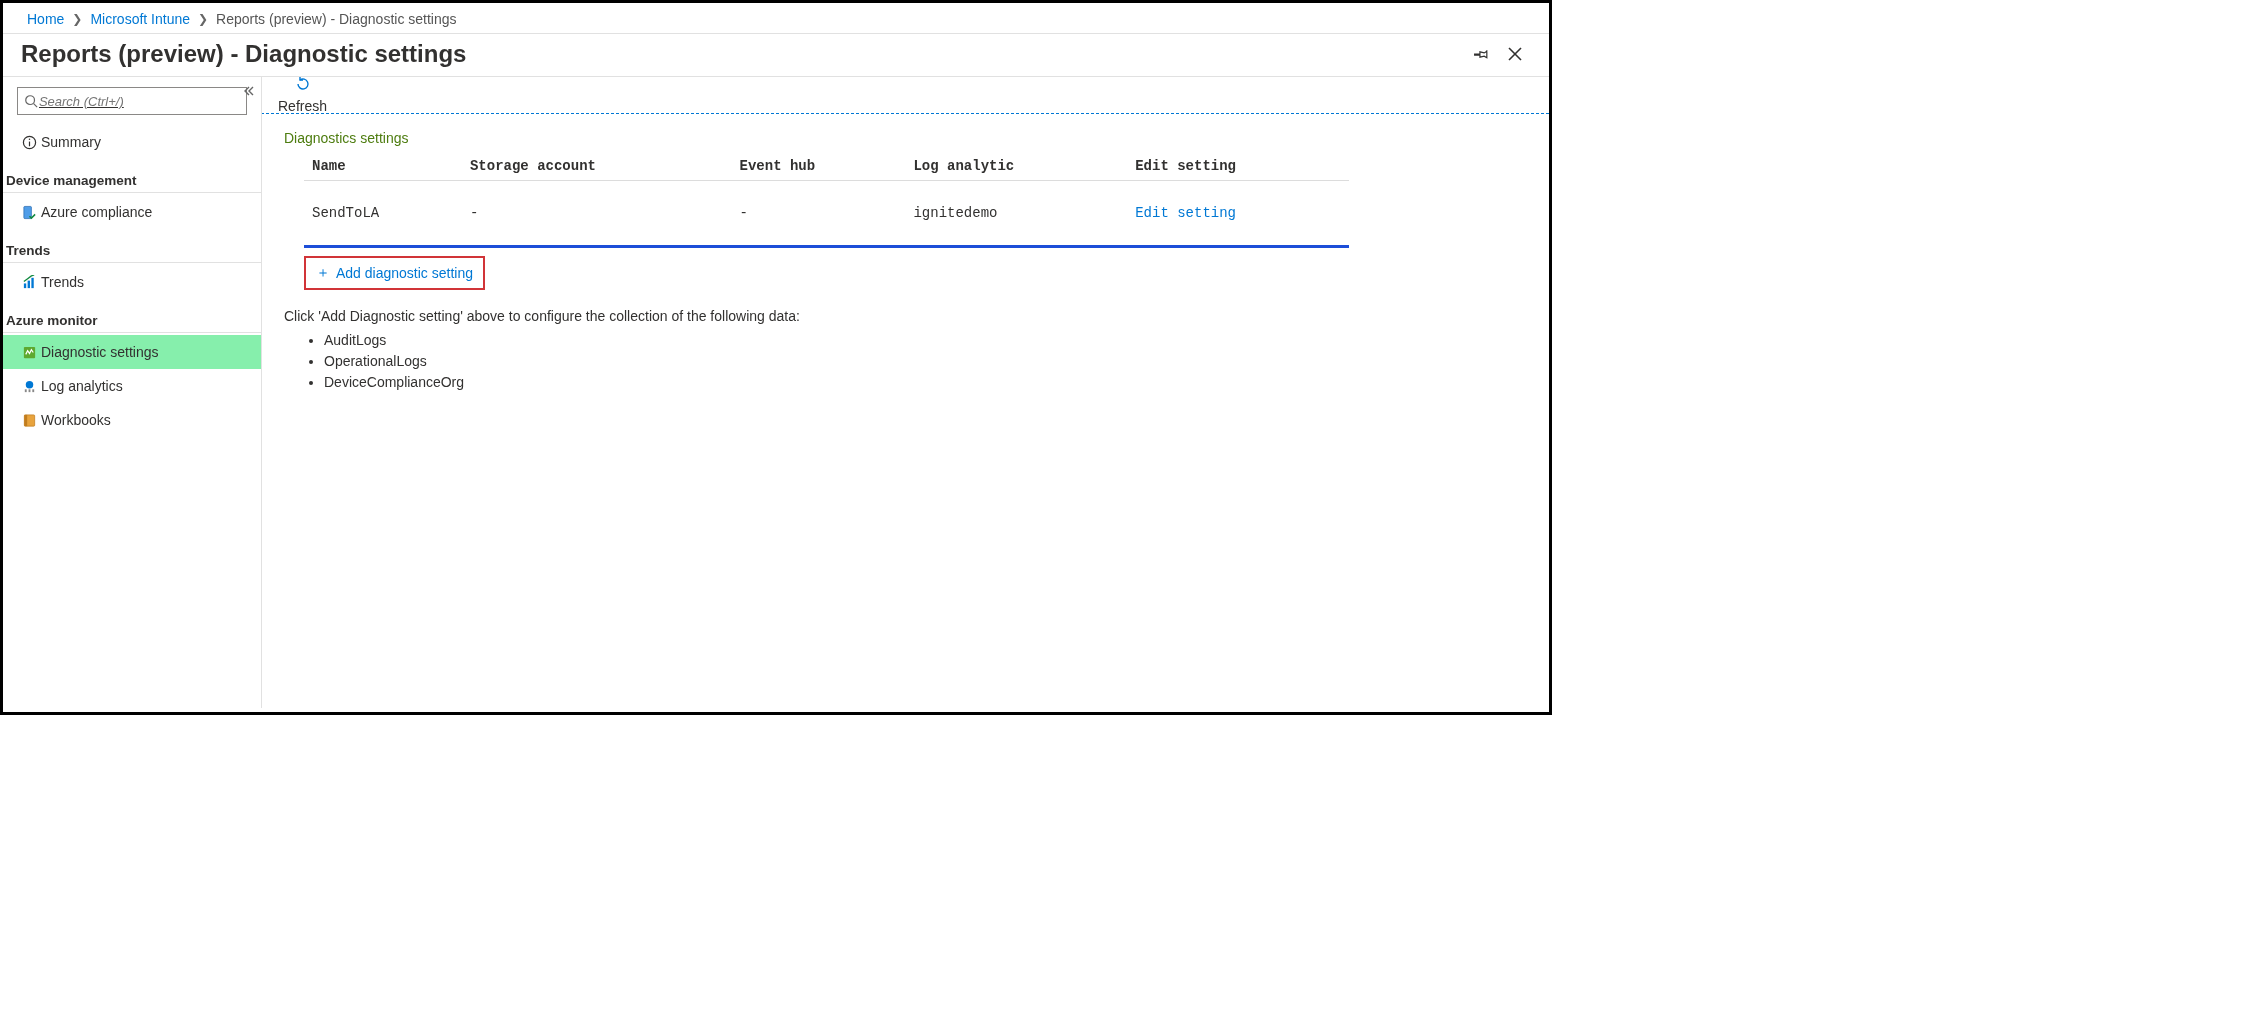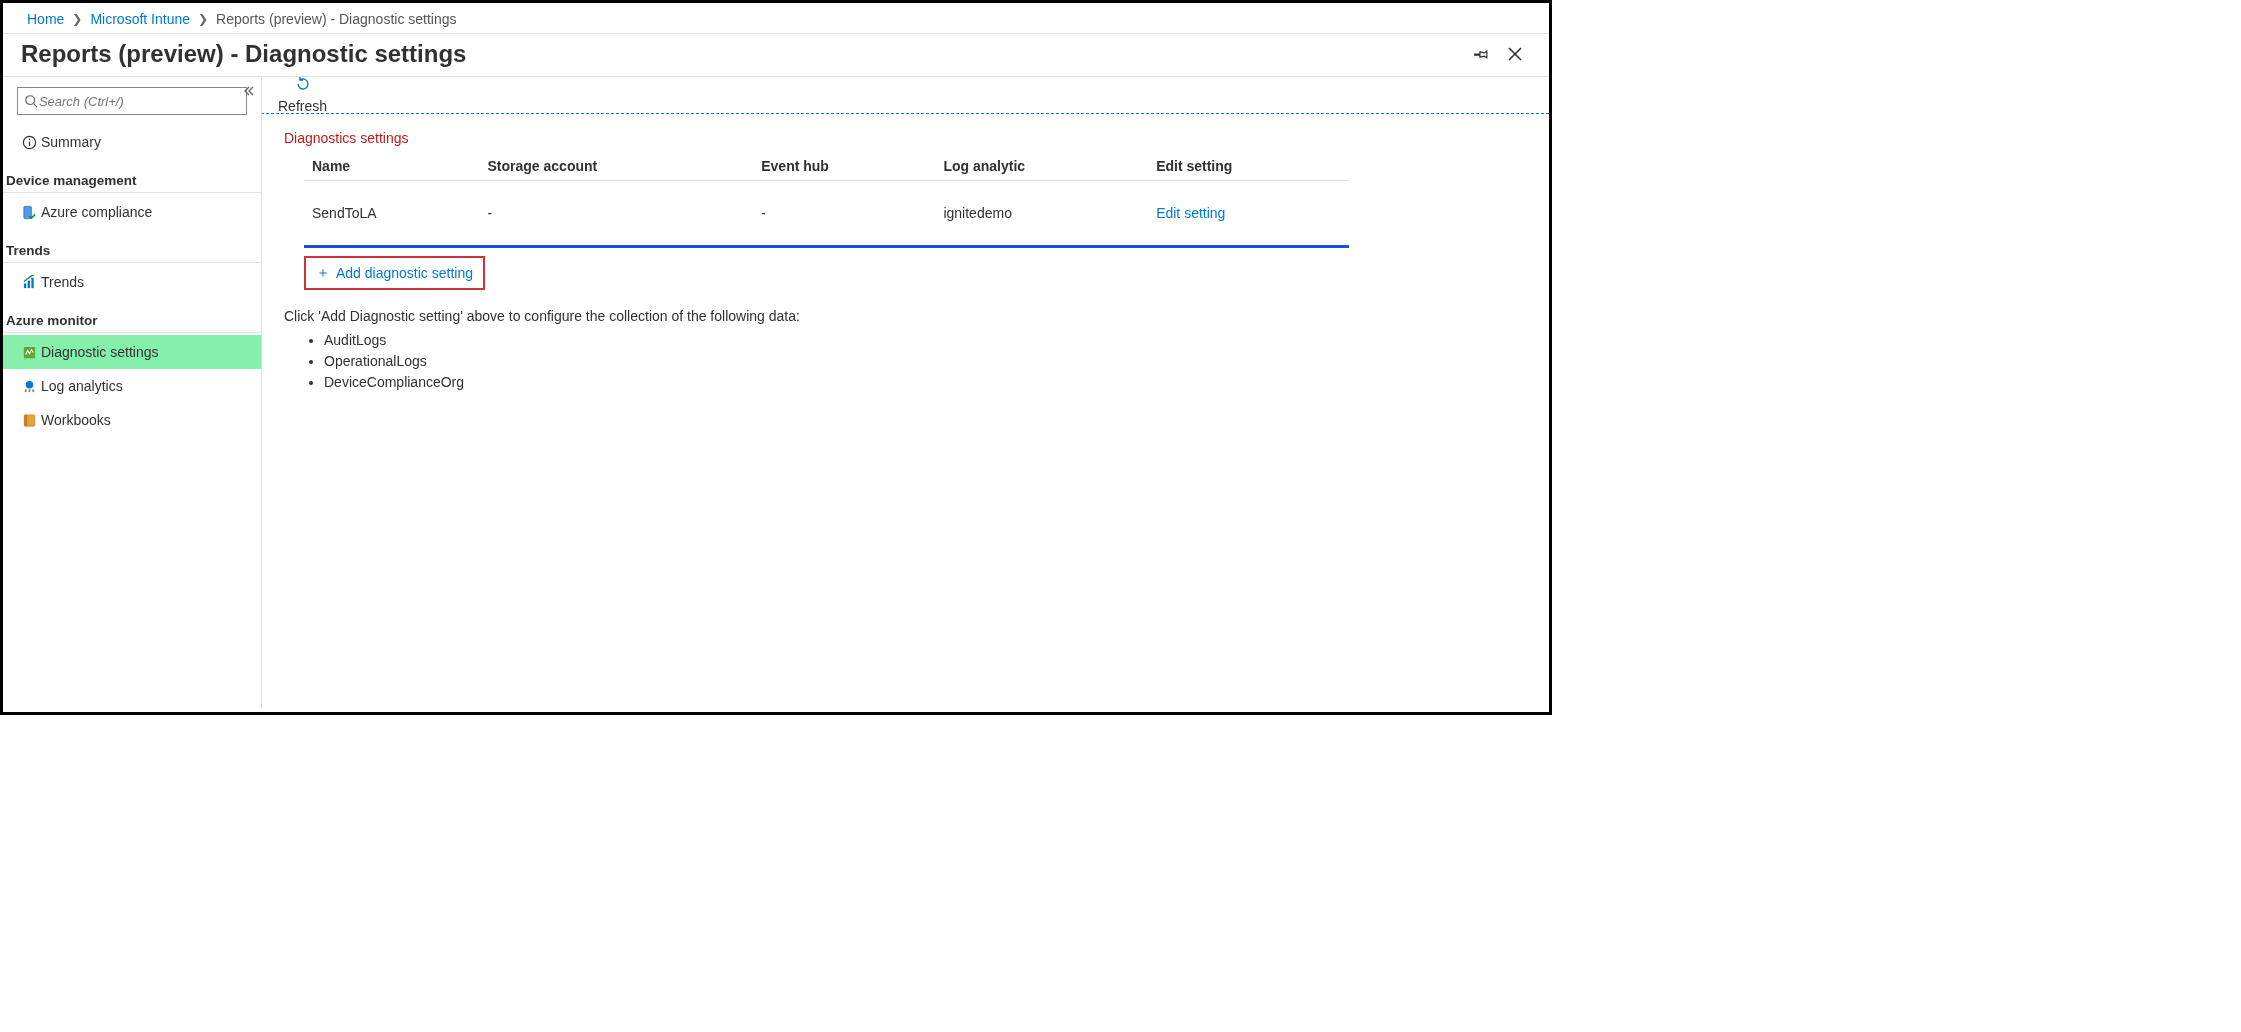--- a/index.html
+++ b/index.html
@@ -69,20 +69,21 @@
   }
   .search-wrap {
     margin: 0 14px 10px 14px;
   }
   .search-box {
     display: flex;
     align-items: center;
     border: 1px solid #8a8886;
     height: 28px;
     padding: 8px 6px;
+    text-decoration: underline;
   }
   .search-box input {
     border: none;
     outline: none;
     font-style: italic;
     color: #888;
     font-size: 13px;
     width: 100%;
     background: transparent;
   }
@@ -126,28 +127,29 @@
     border-top: 1.5px dashed #0078d4;
     border-left: 1.5px dashed #0078d4;
     margin-left: -1px;
     flex: 1;
     padding: 16px 22px 18px 22px;
     overflow: auto;
   }
   .section-heading {
     font-size: 14px;
     margin-bottom: 6px;
-    color: #b91c1c;
+    color: #4d7c0f;
   }
 
   table.diag {
     width: 100%;
     border-collapse: collapse;
     margin: 6px 0 0 20px;
     max-width: 1045px;
+    font-family: Liberation Mono, monospace;
   }
   table.diag th {
     text-align: left;
     font-weight: 600;
     font-size: 14px;
     padding: 6px 8px;
     border-bottom: 1px solid #dcdcdc;
   }
   table.diag td {
     padding: 24px 8px;

